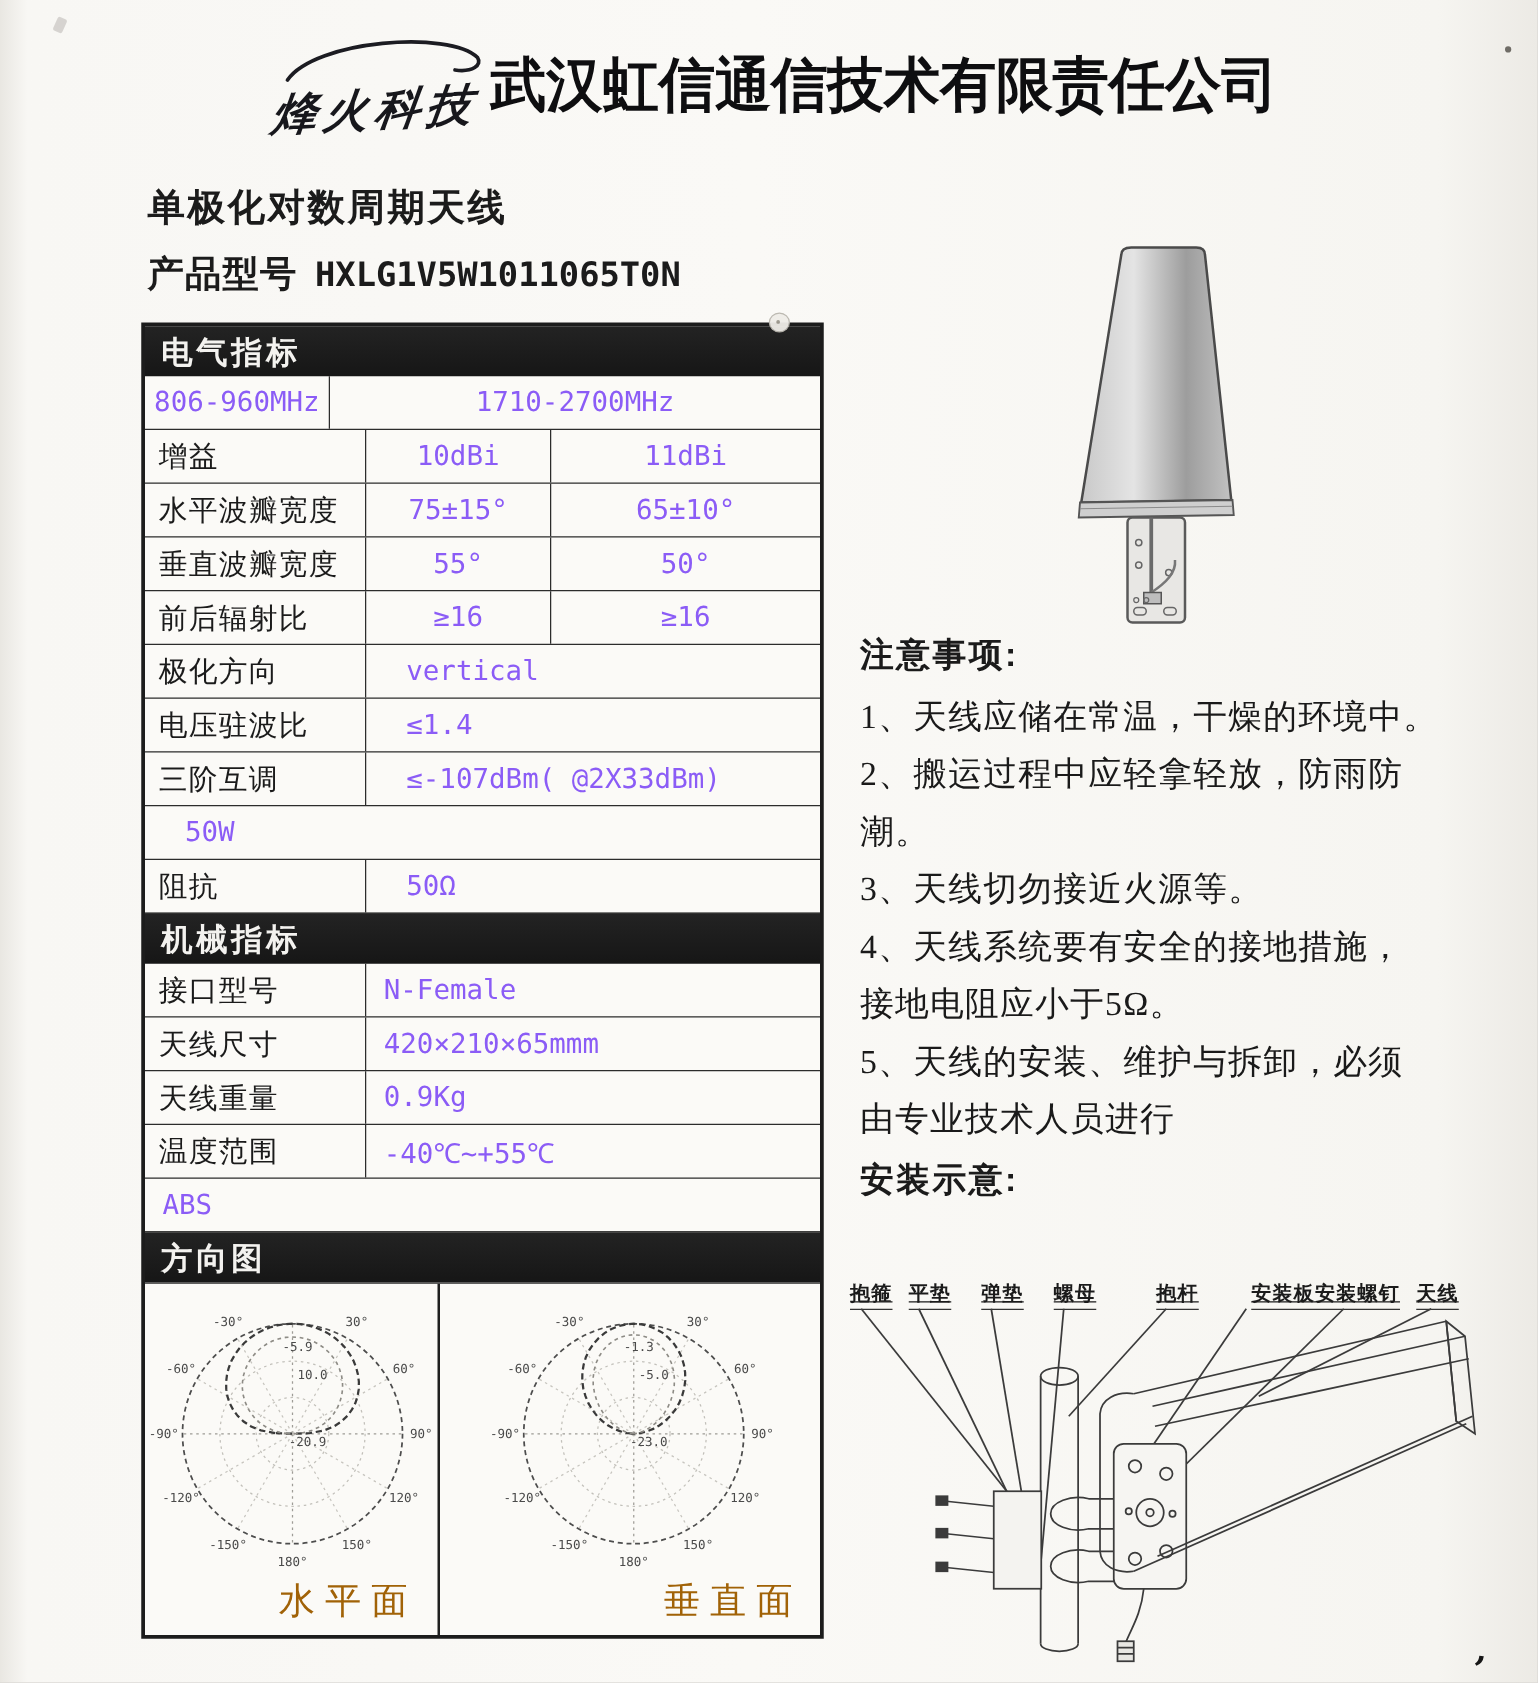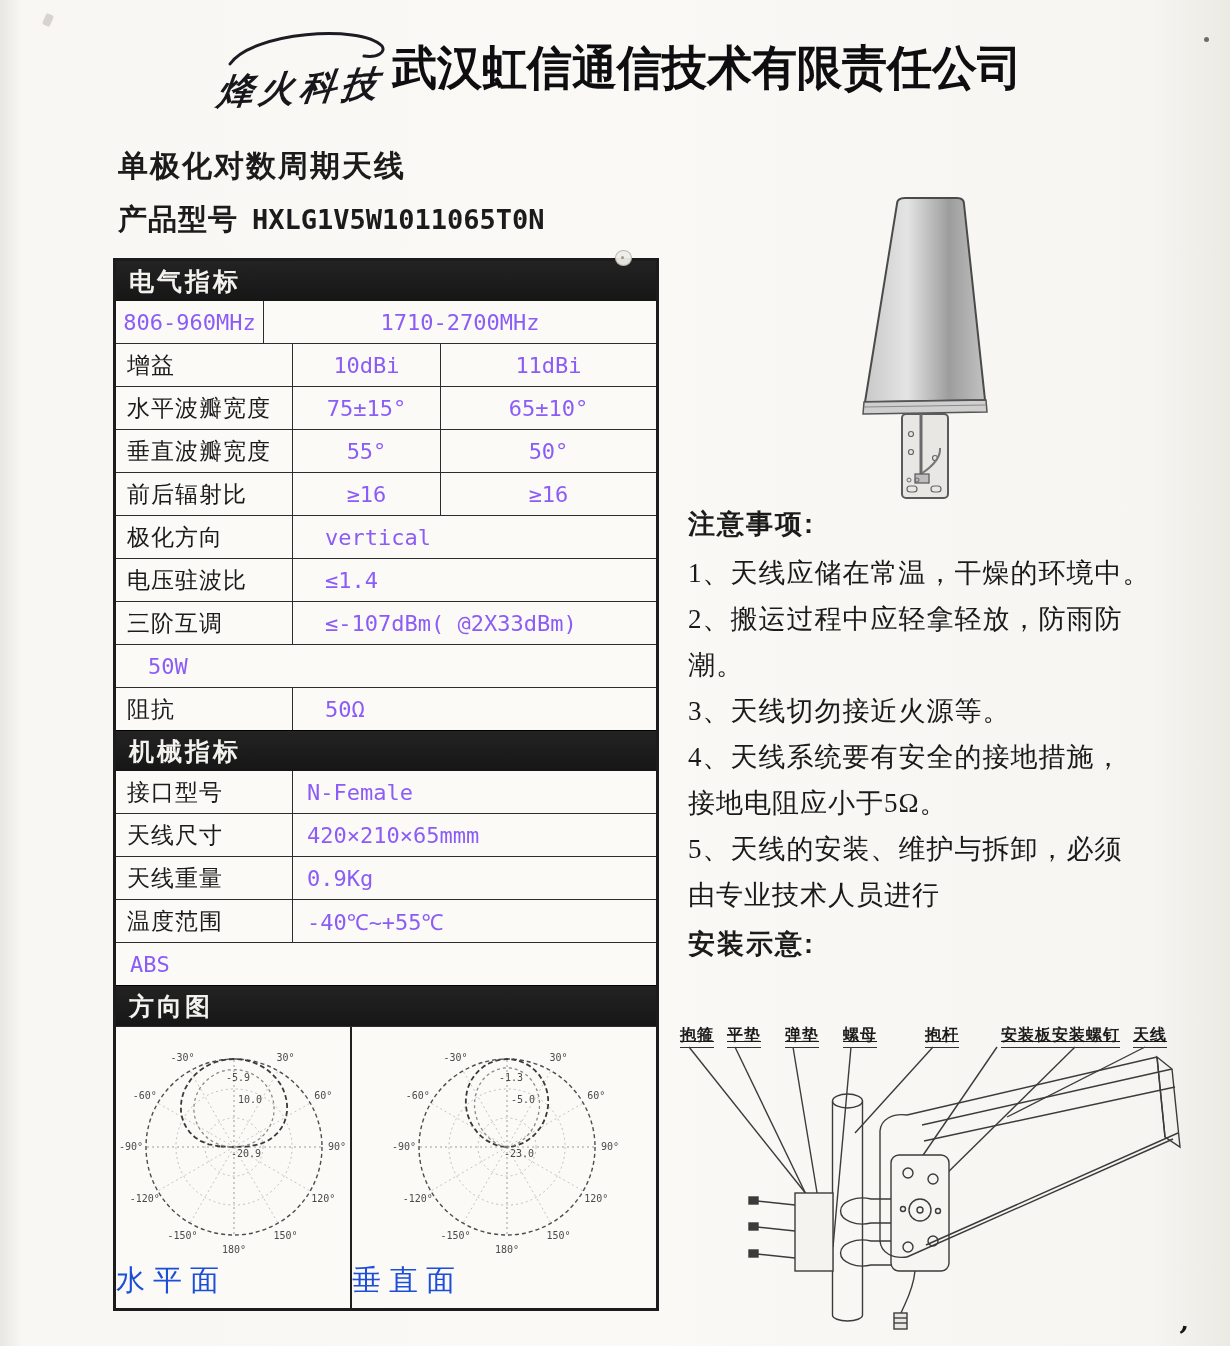--- a/index.html
+++ b/index.html
@@ -36,22 +36,22 @@
   .cell.v{font-family:"DejaVu Sans Mono","Liberation Mono",monospace; font-size:22px; color:#8b5cf6;}
   .cell.c2{width:148px; justify-content:center; border-right:1.5px solid #2c2c2c;}
   .cell.c3{flex:1; justify-content:center;}
   .cell.merged-e{flex:1; padding-left:32px;}
   .cell.merged-m{flex:1; padding-left:14px;}
   
   .pattern-area{display:flex; height:281px; border-top:1.5px solid #2c2c2c;}
   .pattern-cell{position:relative; box-sizing:border-box;}
   .pattern-cell.left{width:236px; border-right:2px solid #1f1f1f;}
   .pattern-cell.right{flex:1;}
-  .pattern-caption{position:absolute; left:0; right:4px; top:234px; text-align:left;
-    font-family:"Liberation Serif","DejaVu Serif",serif; font-size:29px; letter-spacing:8px; color:#1d4ed8;}
+  .pattern-caption{position:absolute; left:0; right:16px; top:234px; text-align:right;
+    font-family:"Liberation Serif","DejaVu Serif",serif; font-size:29px; letter-spacing:8px; color:#a16207;}
   
   .notes{left:688px; top:506px; width:548px;}
   .notes-title{font-size:27px; font-weight:bold; letter-spacing:2px; height:44px;}
   .note-line{font-family:"Liberation Serif","DejaVu Serif",serif; font-size:27px; line-height:46px;
     letter-spacing:1px; white-space:nowrap; color:#1a1a1a;}
   .install-title{font-size:27px; font-weight:bold; letter-spacing:2px; margin-top:8px;}
   .install-diagram{left:675px; top:1015px; width:555px; height:331px;}
   .install-label{position:absolute; top:10px; font-size:16px; font-weight:bold; letter-spacing:1px;
     font-family:"Liberation Serif","DejaVu Serif",serif; border-bottom:1.5px solid #333; padding-bottom:1px; white-space:nowrap;text-decoration:underline;}
   

